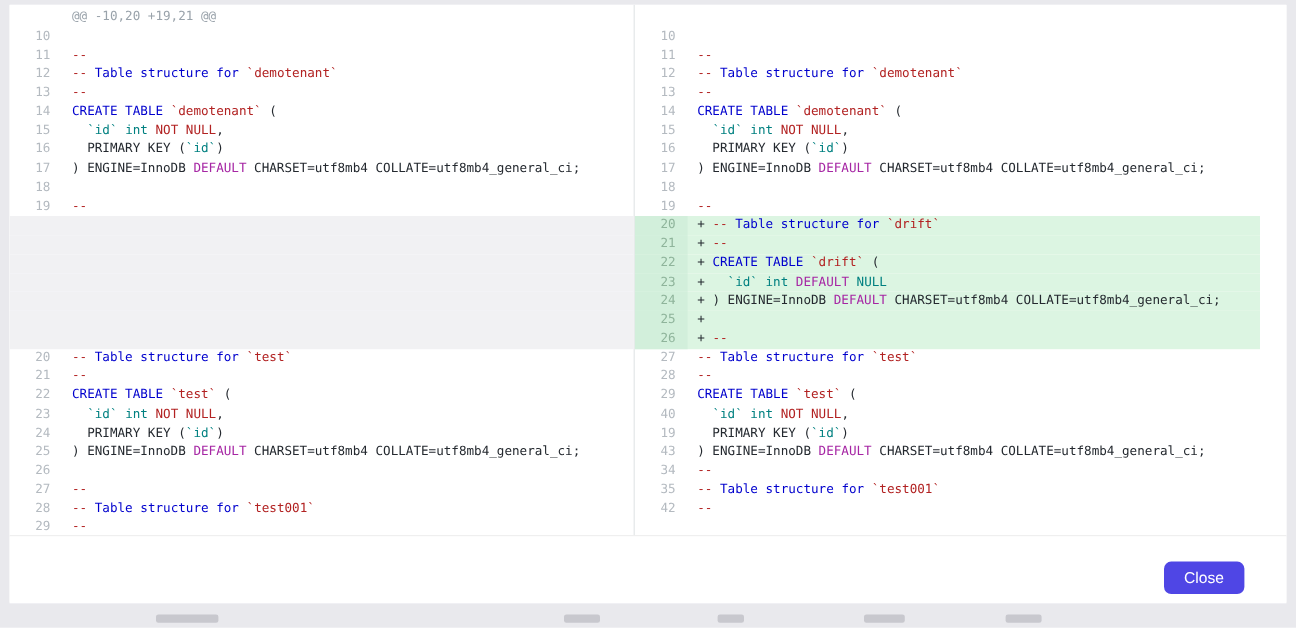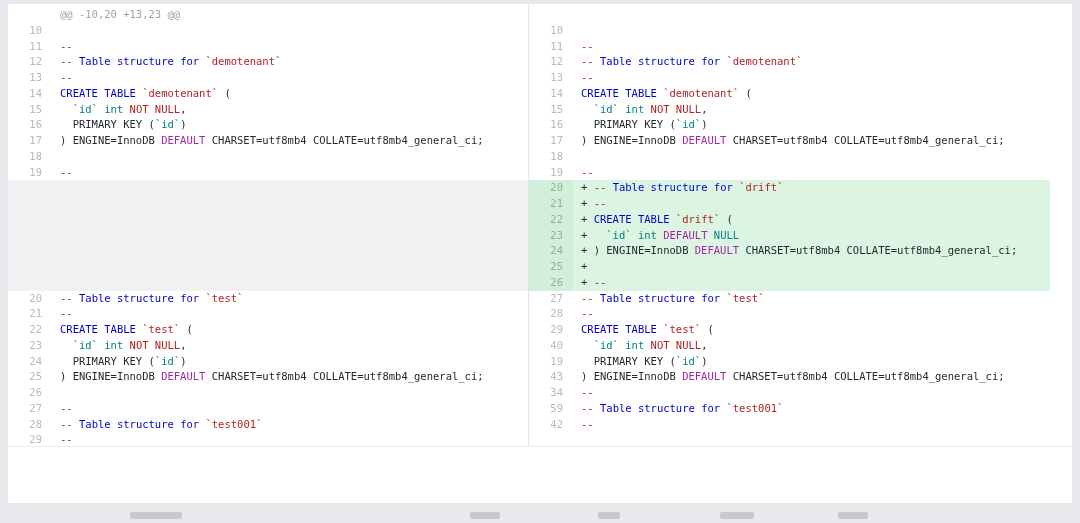--- a/index.html
+++ b/index.html
@@ -39,21 +39,21 @@
   .frag { position:absolute; top:9px; height:7px; background:#c8c8ce; border-radius:2px; }
 </style>
 </head>
 <body>
 
 <div class="modal">
   <div class="diff-area">
     <div class="pane left" id="pane-left">
         <div class="row hunk">
           <span class="gut"></span>
-          <span class="code">@@ -10,20 +13,23 @@</span>
+          <span class="code">@@ -10,20 +19,21 @@</span>
         </div>
         <div class="row ctx">
           <span class="gut">10</span>
           <span class="code"></span>
         </div>
         <div class="row ctx">
           <span class="gut">11</span>
           <span class="code"><span class="t-red">--</span></span>
         </div>
         <div class="row ctx">
@@ -253,29 +253,32 @@
         </div>
         <div class="row ctx">
           <span class="gut">43</span>
           <span class="code">) ENGINE=InnoDB <span class="t-pur">DEFAULT</span> CHARSET=utf8mb4 COLLATE=utf8mb4_general_ci;</span>
         </div>
         <div class="row ctx">
           <span class="gut">34</span>
           <span class="code"><span class="t-red">--</span></span>
         </div>
         <div class="row ctx">
-          <span class="gut">59</span>
+          <span class="gut">35</span>
           <span class="code"><span class="t-red">--</span> <span class="t-kw">Table</span> <span class="t-kw">structure</span> <span class="t-kw">for</span> <span class="t-name">`test001`</span></span>
         </div>
         <div class="row ctx">
           <span class="gut">42</span>
           <span class="code"><span class="t-red">--</span></span>
         </div>
       </div>
     <div class="gap"></div>
+  </div>
+  <div class="footer">
+    <button class="close-btn">Close</button>
   </div>
 </div>
 
 <div class="bottom-strip">
   <div class="frag" style="left:130px;width:52px;"></div>
   <div class="frag" style="left:470px;width:30px;"></div>
   <div class="frag" style="left:598px;width:22px;"></div>
   <div class="frag" style="left:720px;width:34px;"></div>
   <div class="frag" style="left:838px;width:30px;"></div>
 </div>

